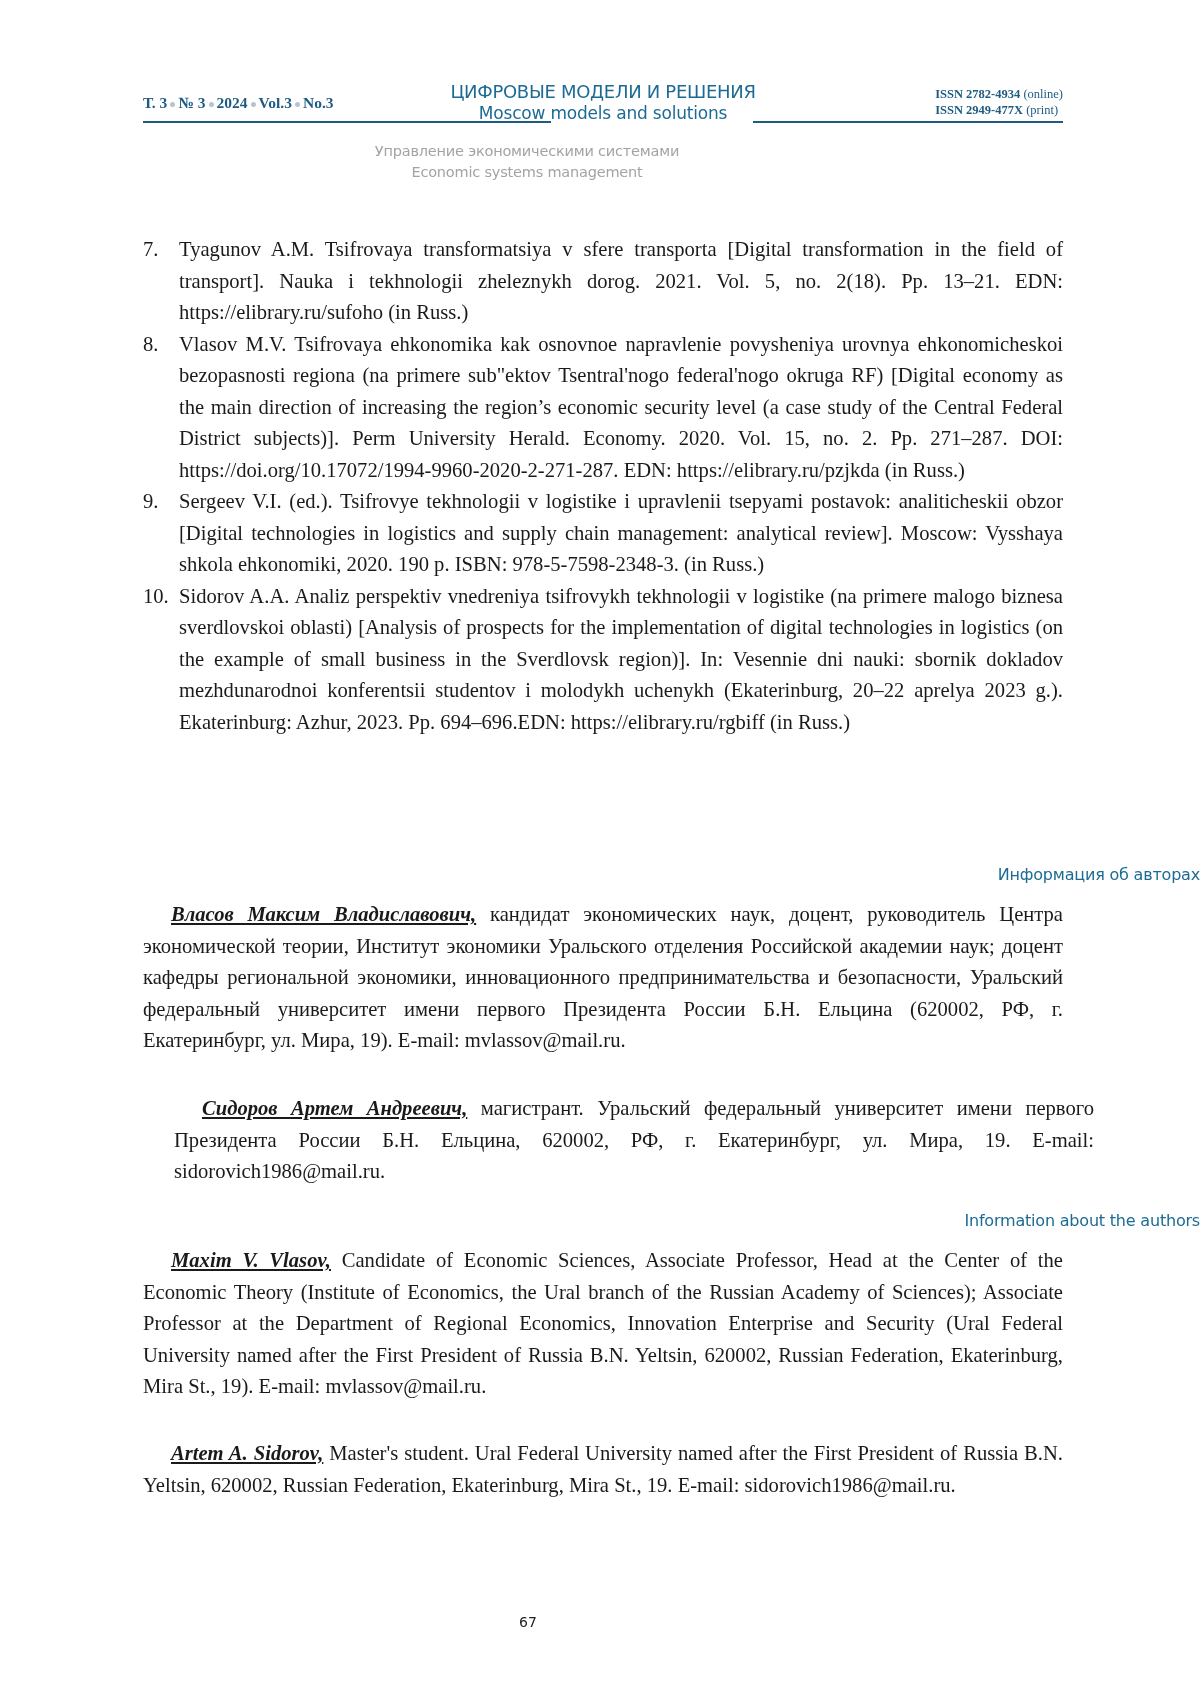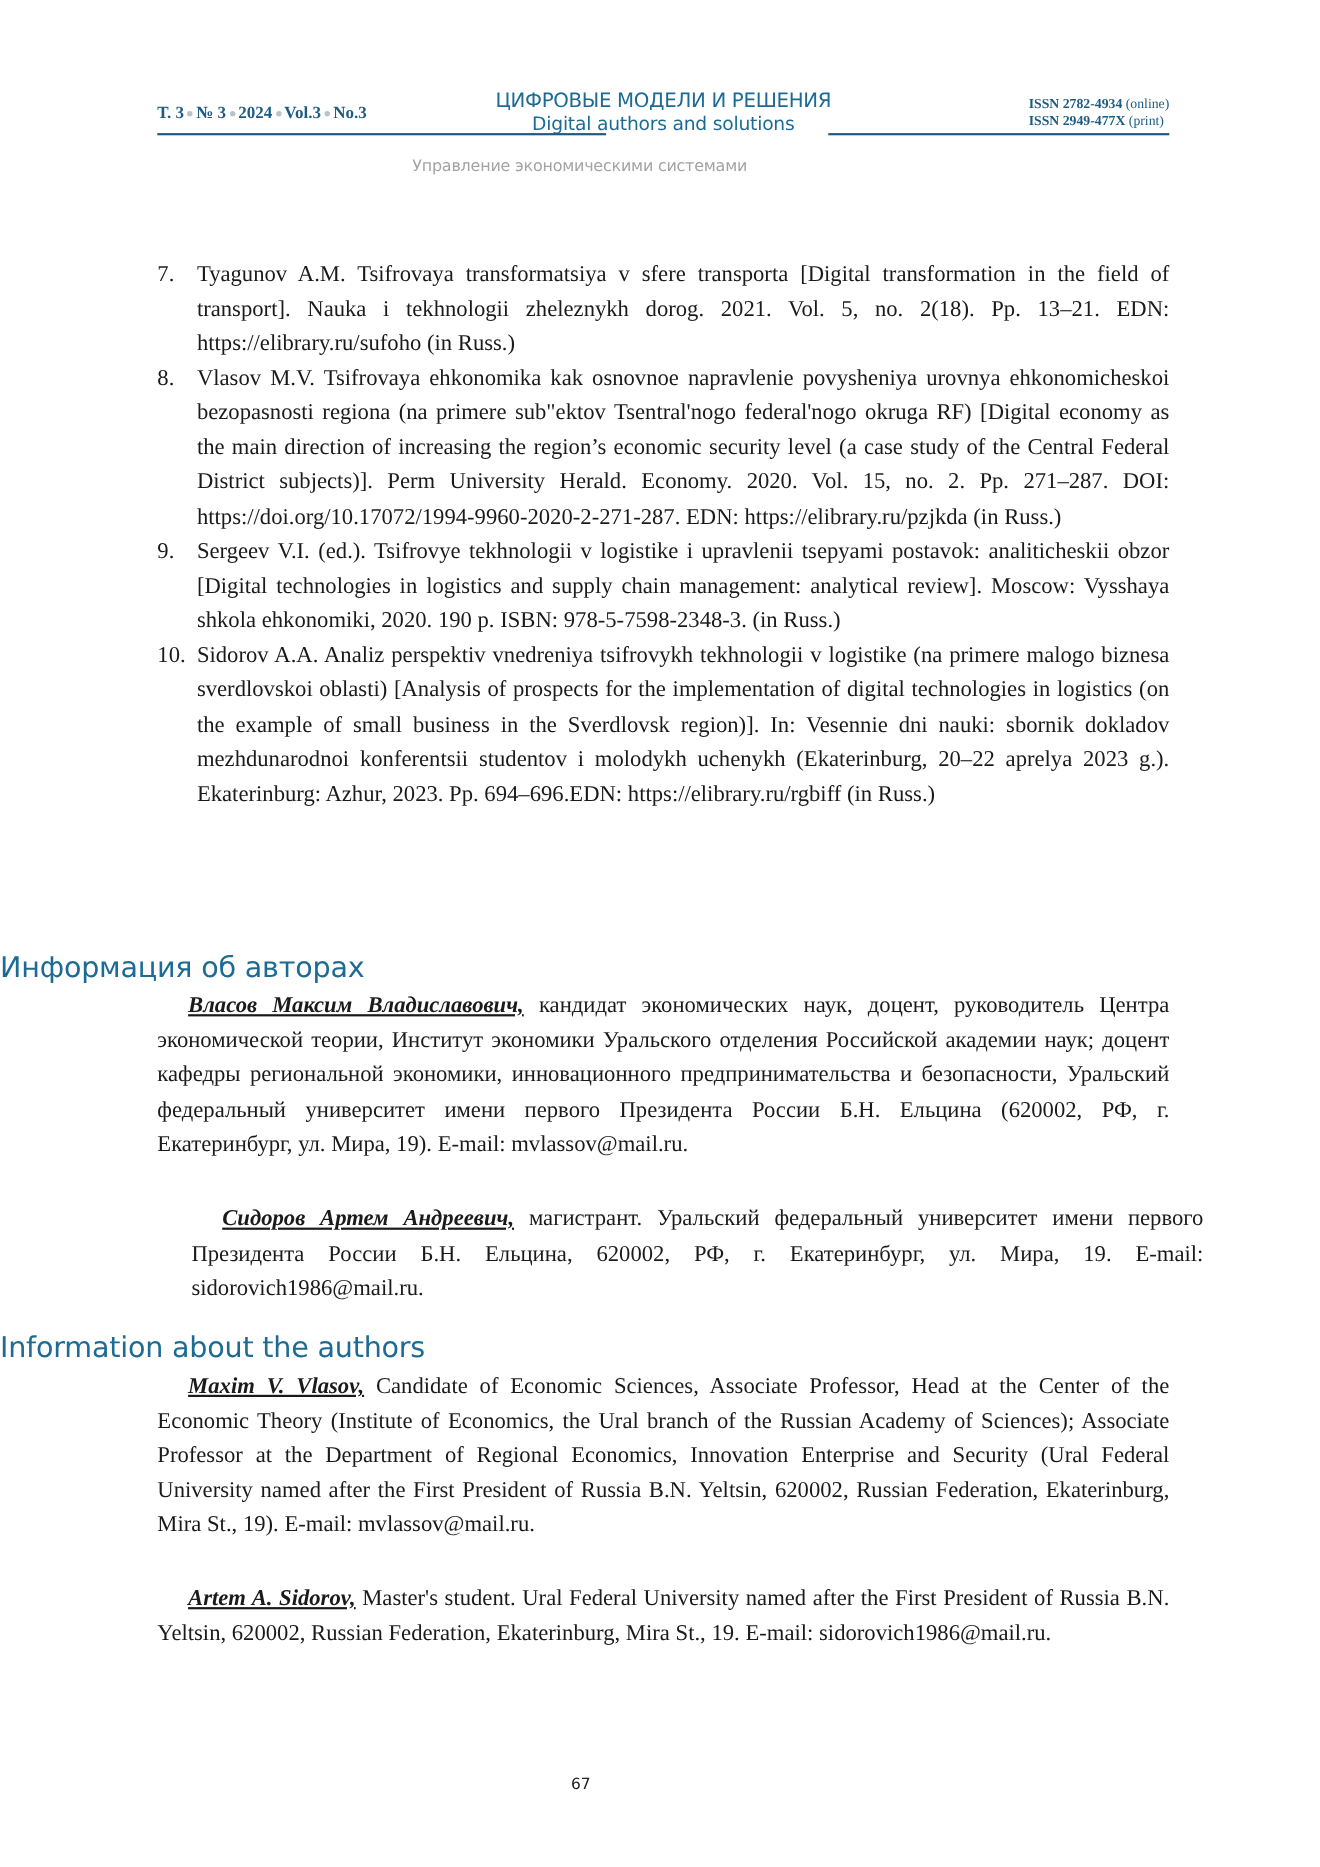--- a/index.html
+++ b/index.html
@@ -111,23 +111,23 @@
     }
     .refs .num {
       position: absolute;
       left: 0;
       top: 0;
     }
     .section-title {
       position: absolute;
       left: 0;
       width: 1200px;
-      text-align: left;
+      text-align: right;
       font-family: "DejaVu Sans", sans-serif;
-      font-size: 26px;
+      font-size: 16px;
       color: #1d6b94;
       letter-spacing: -0.2px;
     }
     .author {
       position: absolute;
       left: 143px;
       width: 920px;
       font-size: 20.6px;
       line-height: 31.5px;
       text-align: justify;
@@ -152,32 +152,33 @@
   </style>
 </head>
 <body>
 
 <div class="page-header">
   <div class="hdr-left">
     <span>Т. 3</span><span class="dot"></span><span>№ 3</span><span class="dot"></span><span>2024</span><span class="dot"></span><span>Vol.3</span><span class="dot"></span><span>No.3</span>
   </div>
   <div class="hdr-center">
     <div class="ru">ЦИФРОВЫЕ МОДЕЛИ И РЕШЕНИЯ</div>
-    <div class="en">Digital authors and solutions</div>
+    <div class="en">Moscow models and solutions</div>
   </div>
   <div class="hdr-right">
     <div><b>ISSN 2782-4934</b> <span>(online)</span></div>
     <div><b>ISSN 2949-477X</b> <span>(print)</span></div>
   </div>
 </div>
 <div class="hdr-line" style="left:143px; width:408px;"></div>
 <div class="hdr-line" style="left:753px; width:310px;"></div>
 
 <div class="section-label">
   <div>Управление экономическими системами</div>
+  <div>Economic systems management</div>
 </div>
 
 <ol class="refs">
   <li><span class="num">7.</span><span>Tyagunov A.M. Tsifrovaya transformatsiya v sfere transporta [Digital transformation in the field of transport]. Nauka i tekhnologii zheleznykh dorog. 2021. Vol. 5, no. 2(18). Pp. 13–21. EDN: https://elibrary.ru/sufoho (in Russ.)</span></li>
   <li><span class="num">8.</span><span>Vlasov M.V. Tsifrovaya ehkonomika kak osnovnoe napravlenie povysheniya urovnya ehkonomicheskoi bezopasnosti regiona (na primere sub"ektov Tsentral'nogo federal'nogo okruga RF) [Digital economy as the main direction of increasing the region’s economic security level (a case study of the Central Federal District subjects)]. Perm University Herald. Economy. 2020. Vol. 15, no. 2. Pp. 271–287. DOI: https://doi.org/10.17072/1994-9960-2020-2-271-287. EDN: https://elibrary.ru/pzjkda (in Russ.)</span></li>
   <li><span class="num">9.</span><span>Sergeev V.I. (ed.). Tsifrovye tekhnologii v logistike i upravlenii tsepyami postavok: analiticheskii obzor [Digital technologies in logistics and supply chain management: analytical review]. Moscow: Vysshaya shkola ehkonomiki, 2020. 190 p. ISBN: 978-5-7598-2348-3. (in Russ.)</span></li>
   <li><span class="num">10.</span><span>Sidorov A.A. Analiz perspektiv vnedreniya tsifrovykh tekhnologii v logistike (na primere malogo biznesa sverdlovskoi oblasti) [Analysis of prospects for the implementation of digital technologies in logistics (on the example of small business in the Sverdlovsk region)]. In: Vesennie dni nauki: sbornik dokladov mezhdunarodnoi konferentsii studentov i molodykh uchenykh (Ekaterinburg, 20–22 aprelya 2023 g.). Ekaterinburg: Azhur, 2023. Pp. 694–696.EDN: https://elibrary.ru/rgbiff (in Russ.)</span></li>
 </ol>
 
 <div class="section-title" style="top:865px;">Информация об авторах</div>

